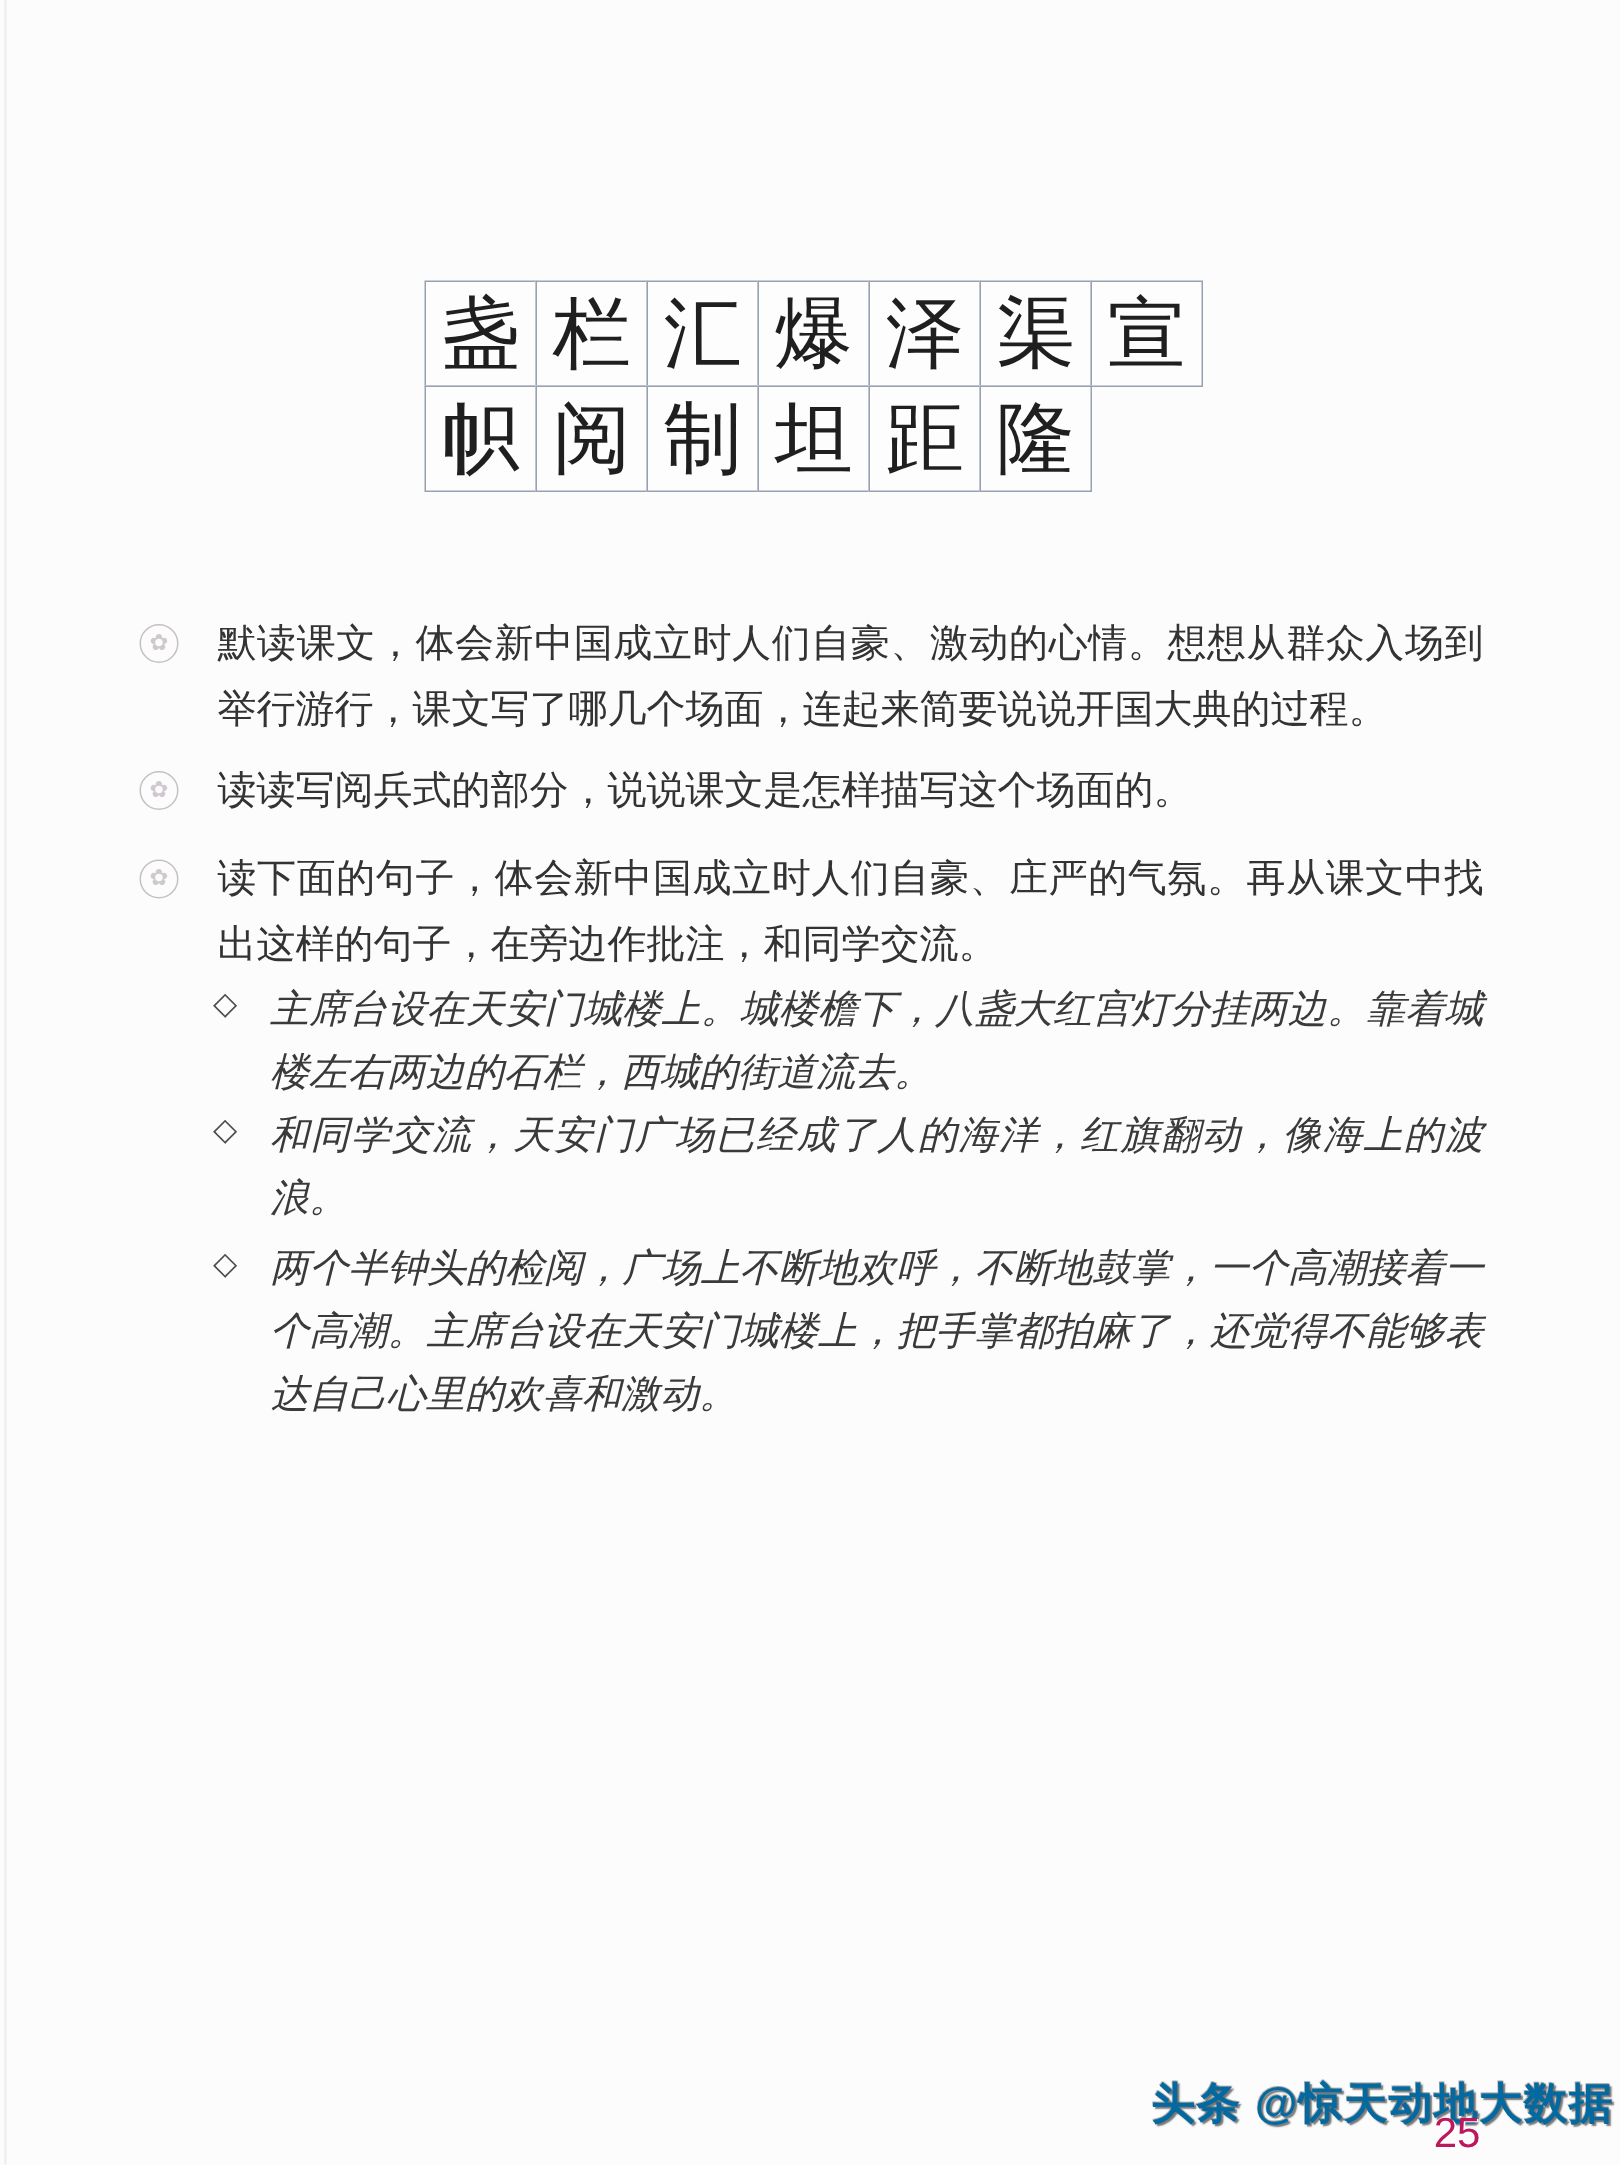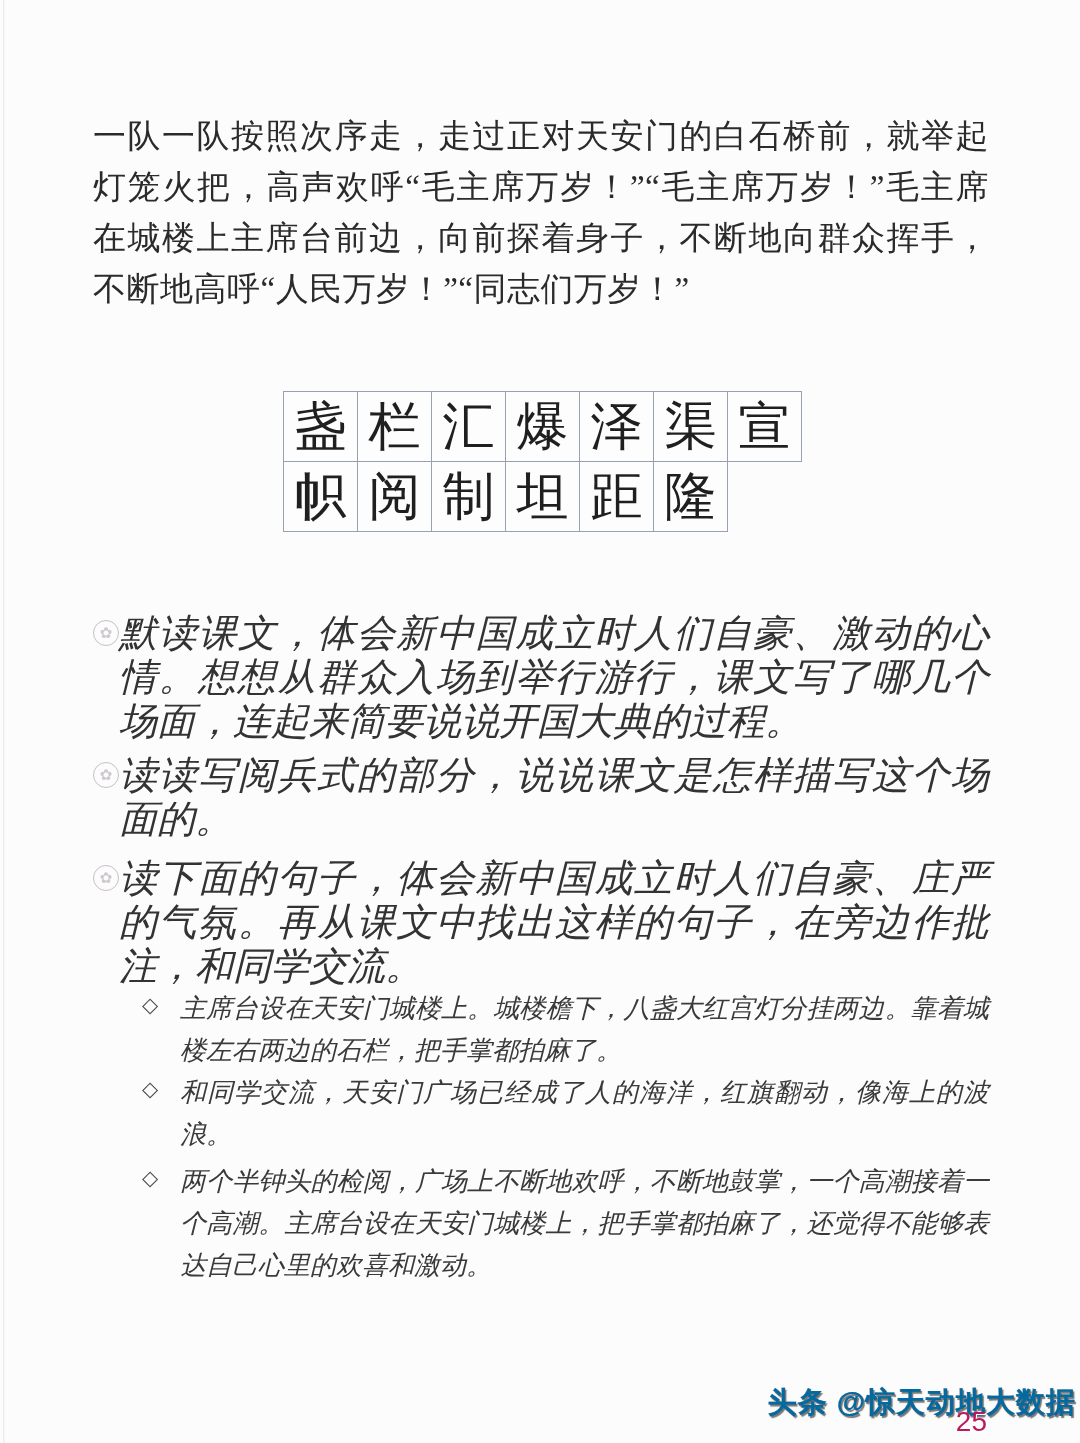--- a/index.html
+++ b/index.html
@@ -57,26 +57,26 @@
     margin-top: 9px;
     border: 1.5px solid #c6c0c6;
     border-radius: 50%;
     display: flex; align-items: center; justify-content: center;
     font-size: 15px;
     color: #cfc9cf;
     line-height: 1;
   }
   .q-text {
     flex: 1;
-    font-size: 38px;
+    margin-left: 26px;
+    font-size: 26px;
     line-height: 44px;
     color: #333333;
     text-align: justify;
     word-break: break-all;
-    font-style: italic;
   }
   
   .subitems { margin-left: 49px; }
   .subitem { display: flex; align-items: flex-start; }
   .subitem.s3 { margin-top: 5px; }
   .diamond {
     flex: none;
     width: 20px;
     font-size: 21px;
     color: #4c4c4c;
@@ -119,21 +119,20 @@
     text-shadow: 1px 1px 0 #ffffff;
   }
 </style>
 </head>
 <body>
 
 <div class="page-edge"></div>
 
 <main class="content">
 
-  <p class="body-text">一队一队按照次序走，走过正对天安门的白石桥前，就举起灯笼火把，高声欢呼“毛主席万岁！”“毛主席万岁！”毛主席在城楼上主席台前边，向前探着身子，不断地向群众挥手，不断地高呼“人民万岁！”“同志们万岁！”</p>
 
 
   <div class="char-grid">
     <div class="grid-row">
       <div class="grid-cell">盏</div>
       <div class="grid-cell">栏</div>
       <div class="grid-cell">汇</div>
       <div class="grid-cell">爆</div>
       <div class="grid-cell">泽</div>
       <div class="grid-cell">渠</div>
@@ -162,21 +161,21 @@
     </div>
 
     <div class="question q3">
       <span class="q-bullet">✿</span>
       <p class="q-text">读下面的句子，体会新中国成立时人们自豪、庄严的气氛。再从课文中找出这样的句子，在旁边作批注，和同学交流。</p>
     </div>
 
     <div class="subitems">
       <div class="subitem">
         <span class="diamond">◇</span>
-        <p class="sub-text">主席台设在天安门城楼上。城楼檐下，八盏大红宫灯分挂两边。靠着城楼左右两边的石栏，把手掌都拍麻了。</p>
+        <p class="sub-text">主席台设在天安门城楼上。城楼檐下，八盏大红宫灯分挂两边。靠着城楼左右两边的石栏，西城的街道流去。</p>
       </div>
       <div class="subitem">
         <span class="diamond">◇</span>
         <p class="sub-text">和同学交流，天安门广场已经成了人的海洋，红旗翻动，像海上的波浪。</p>
       </div>
       <div class="subitem s3">
         <span class="diamond">◇</span>
         <p class="sub-text">两个半钟头的检阅，广场上不断地欢呼，不断地鼓掌，一个高潮接着一个高潮。主席台设在天安门城楼上，把手掌都拍麻了，还觉得不能够表达自己心里的欢喜和激动。</p>
       </div>
     </div>

